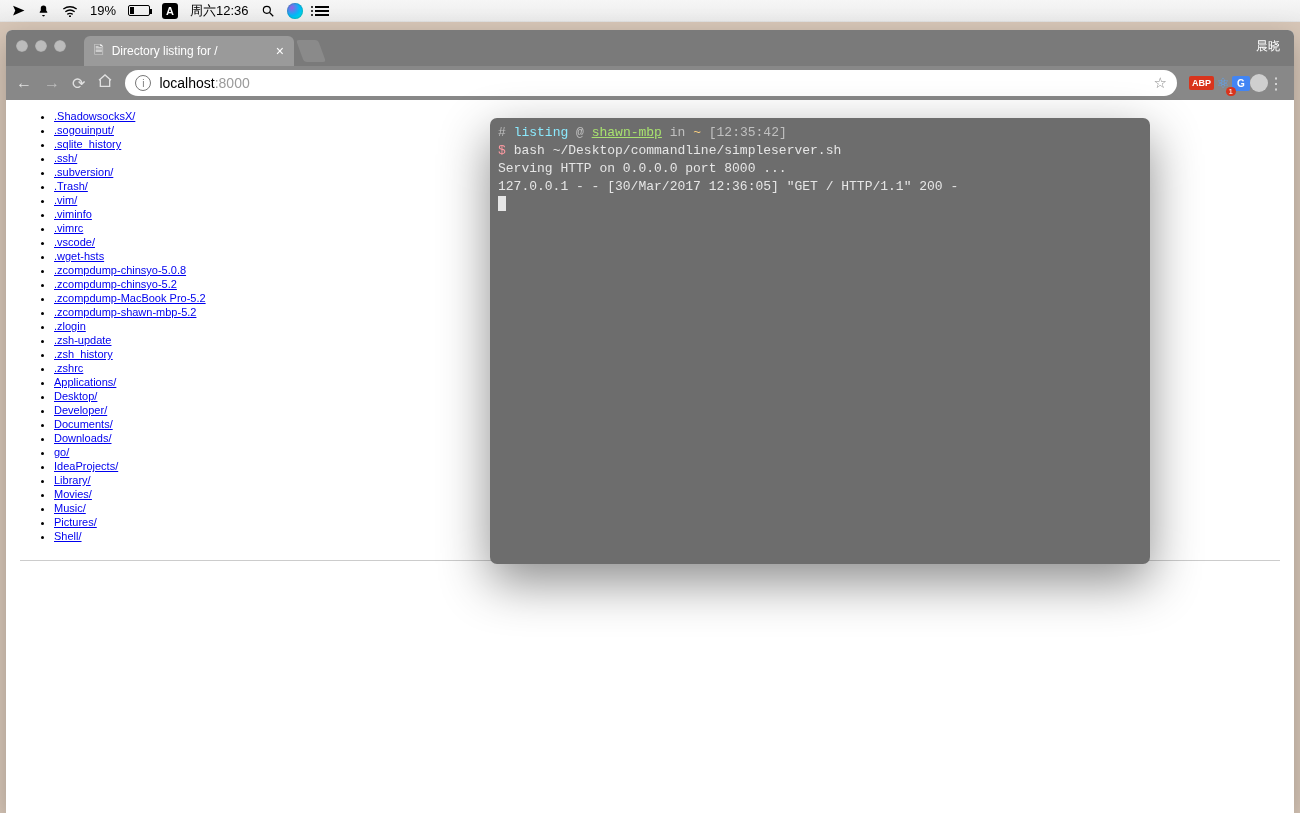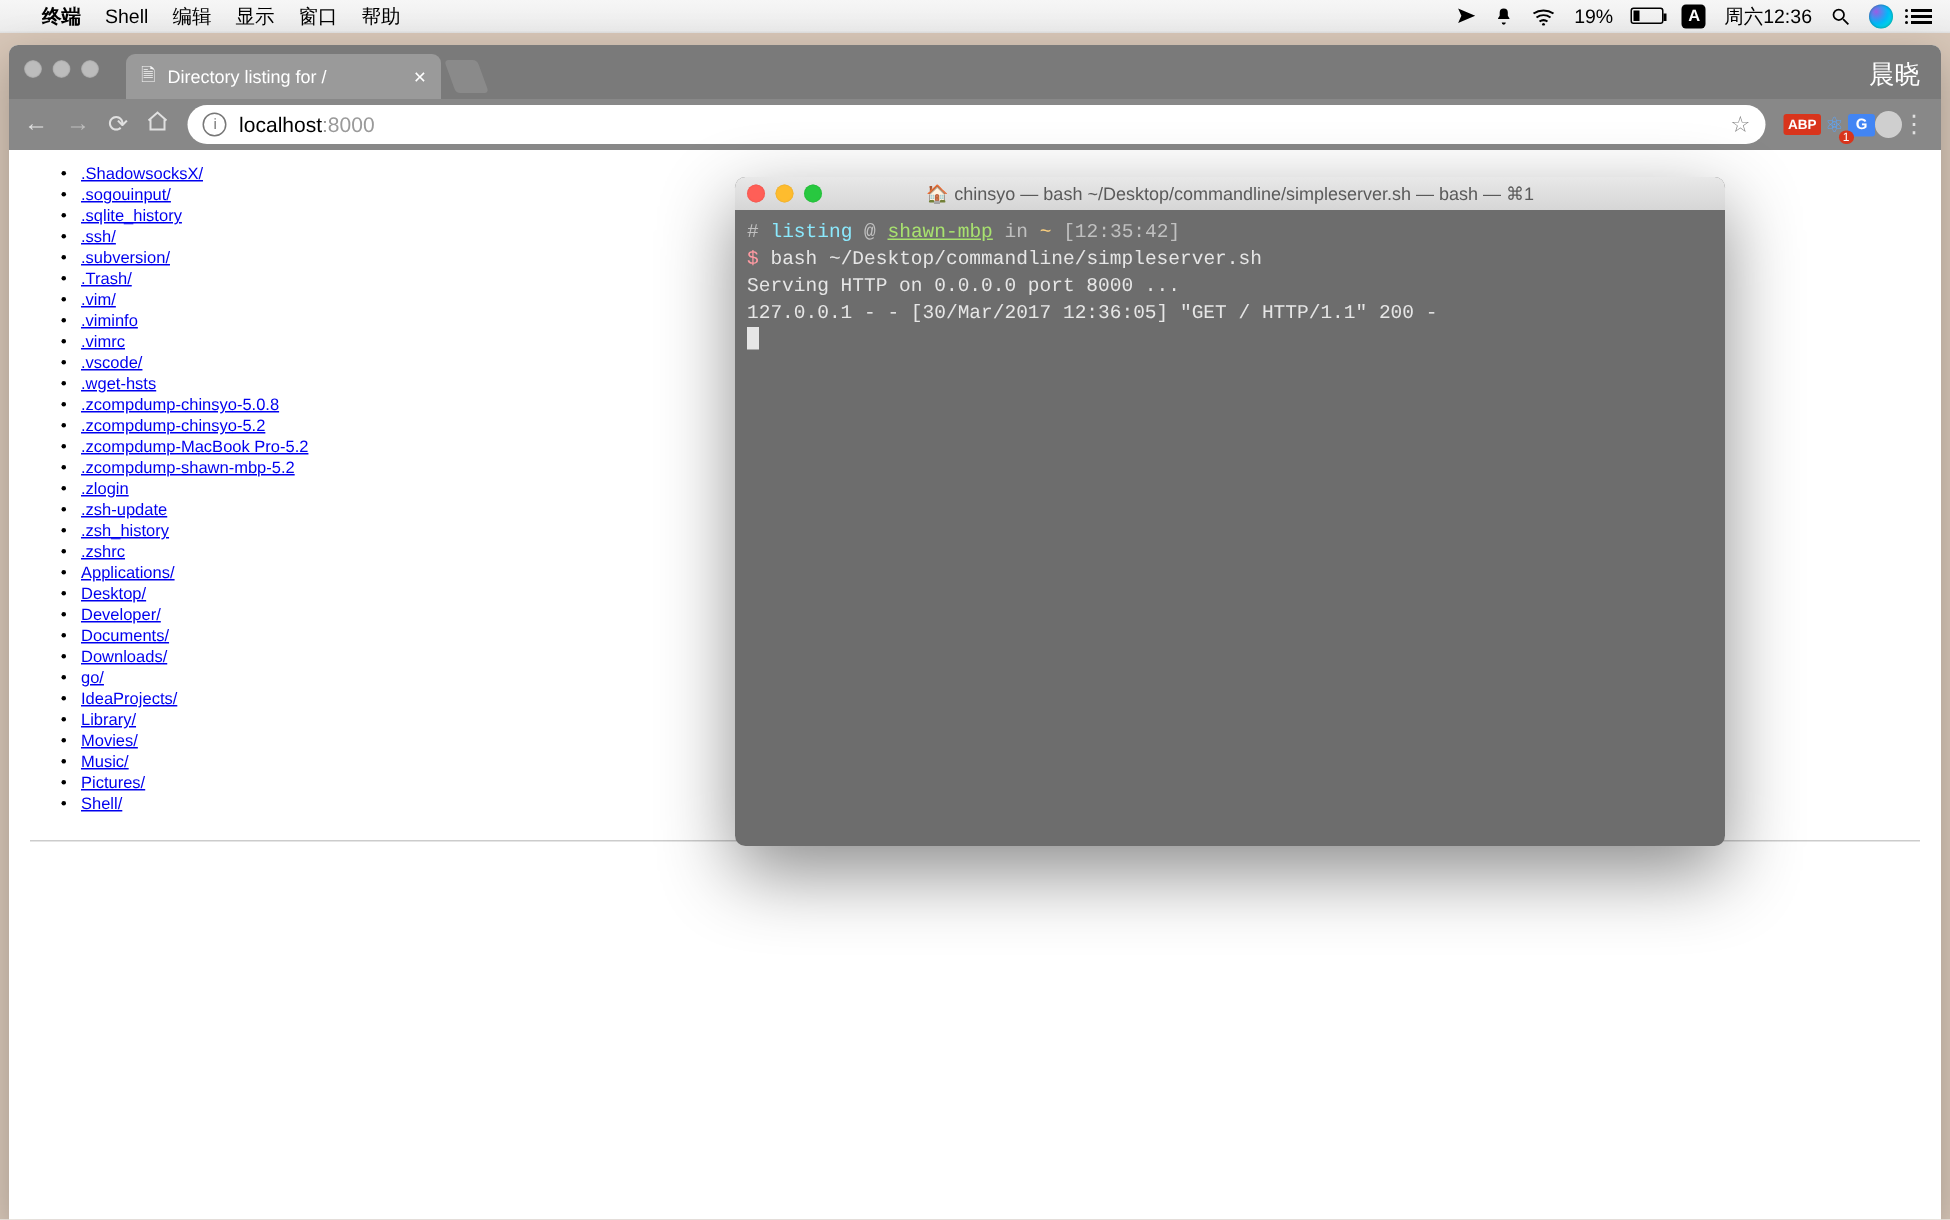--- a/index.html
+++ b/index.html
@@ -45,21 +45,21 @@
   .traffic { position: absolute; left: 10px; top: 10px; display: flex; gap: 7px; }
   .traffic span { width: 12px; height: 12px; border-radius: 50%; background: #bcbcbc; box-shadow: inset 0 0 1px rgba(0,0,0,.4); }
   .tab {
     margin-left: 70px; height: 30px; background: #9a9a9a; color: #fff;
     display: flex; align-items: center; padding: 0 10px; font-size: 12px;
     border-radius: 6px 6px 0 0; min-width: 210px; gap: 8px;
   }
   .tab .file-ic { font-size: 12px; opacity: .9; }
   .tab .close { margin-left: auto; font-size: 14px; cursor: pointer; }
   .newtab { width: 22px; height: 22px; margin: 0 0 4px 6px; background: #8a8a8a; transform: skewX(20deg); border-radius: 3px; }
-  .tabstrip-right { position: absolute; right: 14px; top: 8px; color: #fff; font-size: 17px; }
+  .tabstrip-right { position: absolute; right: 14px; top: 8px; color: #fff; font-size: 12px; }
 
   .toolbar {
     height: 34px; background: #888; display: flex; align-items: center;
     padding: 0 10px; gap: 12px; color: #fff;
   }
   .nav-btn { font-size: 16px; color: #e0e0e0; cursor: pointer; }
   .nav-btn.disabled { color: #bdbdbd; }
   .omnibox {
     flex: 1; height: 26px; background: #fff; border-radius: 14px;
     display: flex; align-items: center; padding: 0 10px; color: #333; font-size: 14px;
@@ -116,29 +116,20 @@
   .c-red  { color: #ff9aa2; }
   .c-yellow { color: #ffd27f; }
   .c-green { color: #a8e26f; text-decoration: underline; }
   .c-cyan { color: #8be9fd; }
   .cursor-block { display: inline-block; width: 8px; height: 15px; background: #e6e6e6; vertical-align: -2px; }
 </style>
 </head>
 <body>
 
 <div class="menubar">
-  <div class="menubar-left">
-    <span class="apple-logo"></span>
-    <span class="bold">终端</span>
-    <span>Shell</span>
-    <span>编辑</span>
-    <span>显示</span>
-    <span>窗口</span>
-    <span>帮助</span>
-  </div>
   <div class="menubar-right">
     <span class="status-ic">
       <svg width="13" height="13" viewBox="0 0 24 24">
           <path fill="#000" d="M2 21L23 12 2 3l4 9-4 9z"></path>
         </svg>
     </span>
     <span class="status-ic">
       <svg width="13" height="14" viewBox="0 0 24 24">
           <path fill="#000" d="M12 2a5 5 0 00-5 5v4l-2 3v1h14v-1l-2-3V7a5 5 0 00-5-5zm0 20a2.5 2.5 0 002.5-2.5h-5A2.5 2.5 0 0012 22z"></path>
         </svg>
@@ -242,28 +233,18 @@
         <li><a href="#">Movies/</a></li>
         <li><a href="#">Music/</a></li>
         <li><a href="#">Pictures/</a></li>
         <li><a href="#">Shell/</a></li>
       </ul>
     <hr class="hr">
   </div>
 </div>
 
 <div class="terminal">
-  <div class="term-titlebar">
-    <div class="term-traffic">
-      <span class="tt-red"></span>
-      <span class="tt-yellow"></span>
-      <span class="tt-green"></span>
-    </div>
-    <div class="term-title">
-      <span class="home-ic">🏠</span><span>chinsyo — bash ~/Desktop/commandline/simpleserver.sh — bash — ⌘1</span>
-    </div>
-  </div>
   <div class="term-body"><span class="c-gray">#</span> <span class="c-cyan">listing</span> <span class="c-gray">@</span> <span class="c-green">shawn-mbp</span> <span class="c-gray">in</span> <span class="c-yellow">~</span> <span class="c-gray">[12:35:42]</span>
 <span class="c-red">$</span> <span>bash ~/Desktop/commandline/simpleserver.sh</span>
 <span>Serving HTTP on 0.0.0.0 port 8000 ...</span>
 <span>127.0.0.1 - - [30/Mar/2017 12:36:05] "GET / HTTP/1.1" 200 -</span>
 <span class="cursor-block"></span></div>
 </div>
 
 </body></html>

